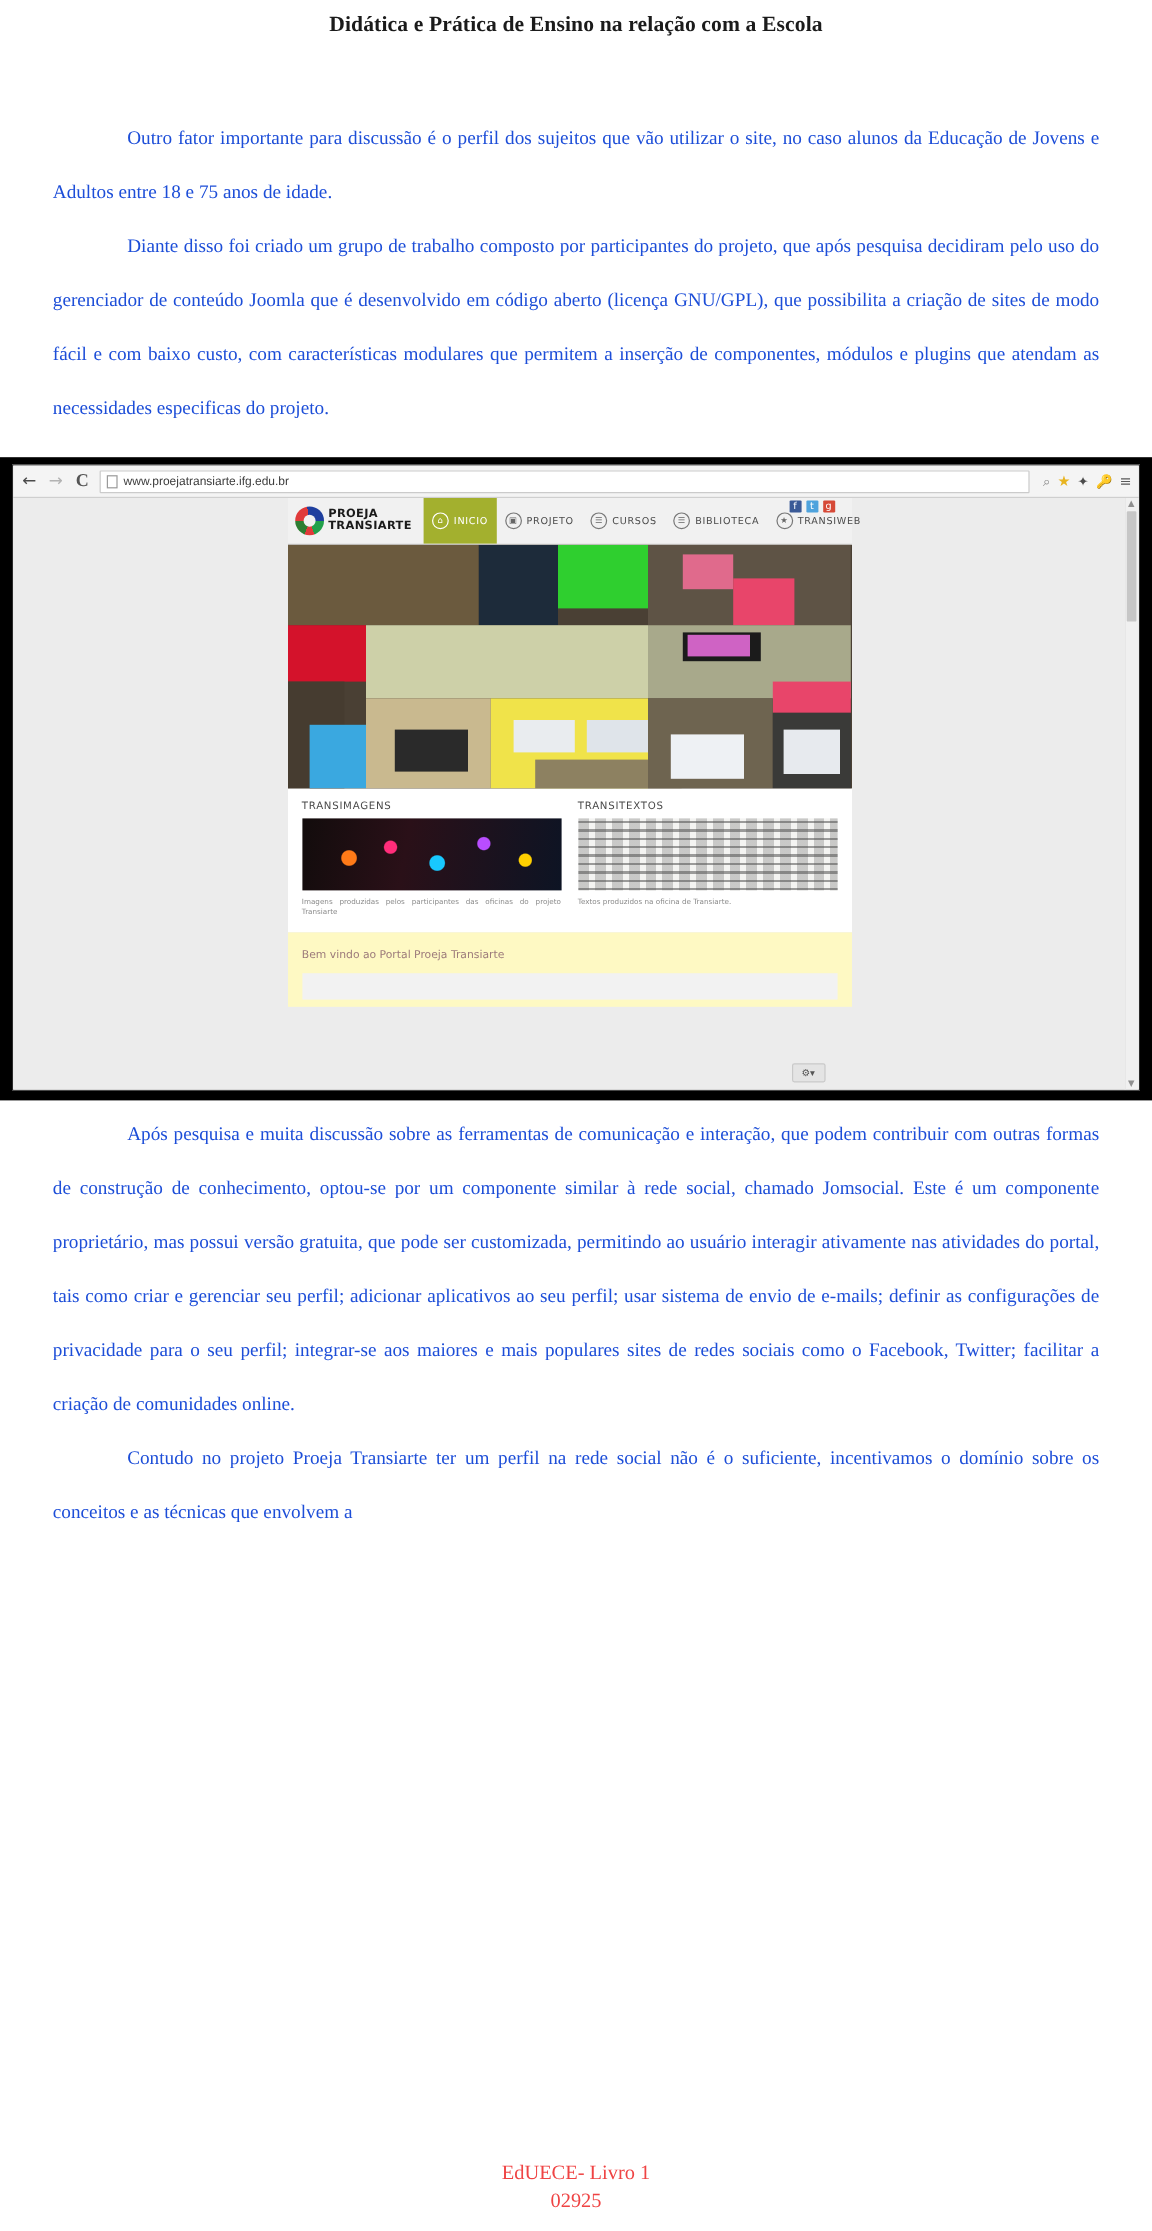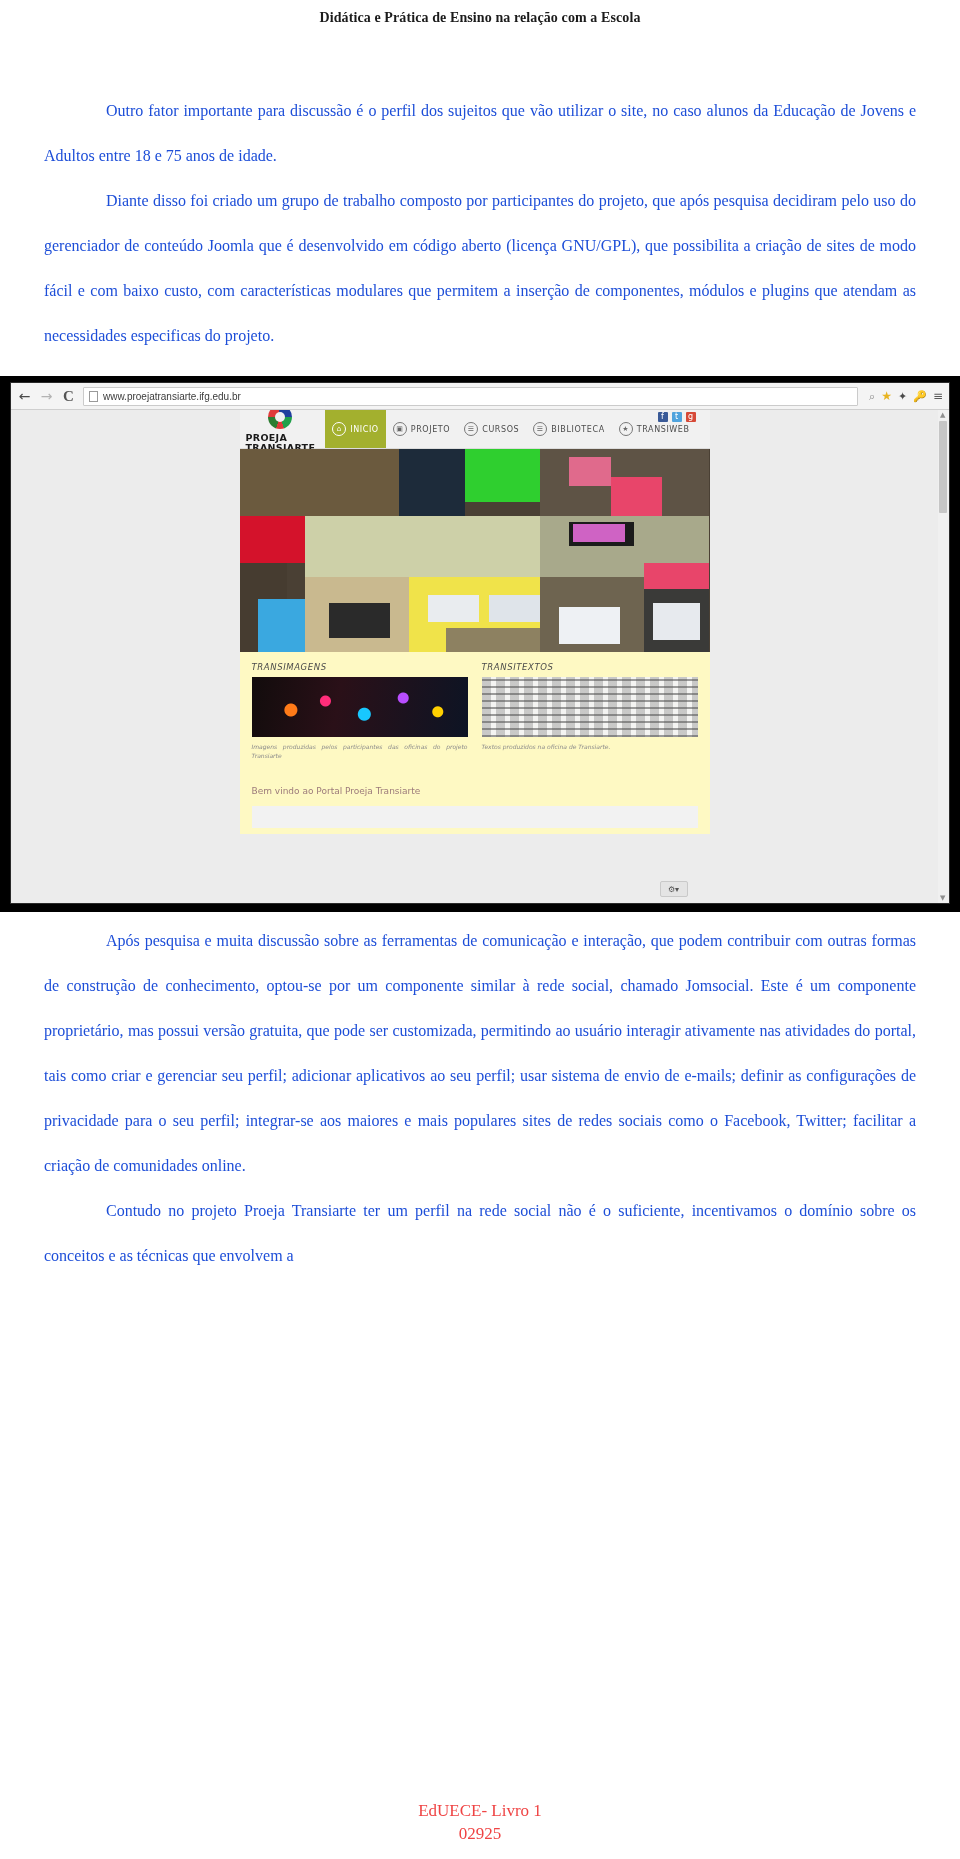--- a/index.html
+++ b/index.html
@@ -23,21 +23,21 @@
     height: 1859px;
     box-sizing: border-box;
     padding: 0;
   }
 
   
   .running-header {
     text-align: center;
     font-family: "Liberation Serif", "DejaVu Serif", serif;
     font-weight: bold;
-    font-size: 14px;
+    font-size: 18px;
     letter-spacing: .1px;
     color: #1b1b1b;
     padding-top: 10px;
   }
 
   
   .content {
     margin: 0 auto;
     width: 872px;
     padding-top: 62px;
@@ -217,21 +217,20 @@
     height: 38px;
     background: #f1f1f1;
     border-bottom: 1px solid #dcdcdc;
     padding-left: 6px;
   }
   .logo {
     display: flex;
     align-items: center;
     gap: 4px;
     margin-right: 10px;
-    flex-direction: column;
   }
   .logo-mark {
     width: 24px; height: 24px;
     border-radius: 50%;
     background:
       conic-gradient(from 200deg, #2e7d32 0deg 70deg, #e03a3a 70deg 150deg,
                      #1f3f9e 150deg 250deg, #21a04a 250deg 320deg, #e03a3a 320deg 360deg);
     position: relative;
     flex: 0 0 auto;
   }
@@ -279,23 +278,22 @@
   .hero {
     height: 203px;
     position: relative;
     overflow: hidden;
     background: #4a4034;
   }
   .hero .blk { position: absolute; }
 
   
   .panel {
-    background: #fef9c3;
+    background: #ffffff;
     padding: 10px 12px 12px 12px;
-    font-style: italic;
   }
   .cols { display: flex; gap: 14px; }
   .col { flex: 1; min-width: 0; }
   .col-title {
     font-family: "DejaVu Sans", sans-serif;
     font-size: 8.5px;
     letter-spacing: .6px;
     color: #4a4a4a;
     margin-bottom: 5px;
   }

